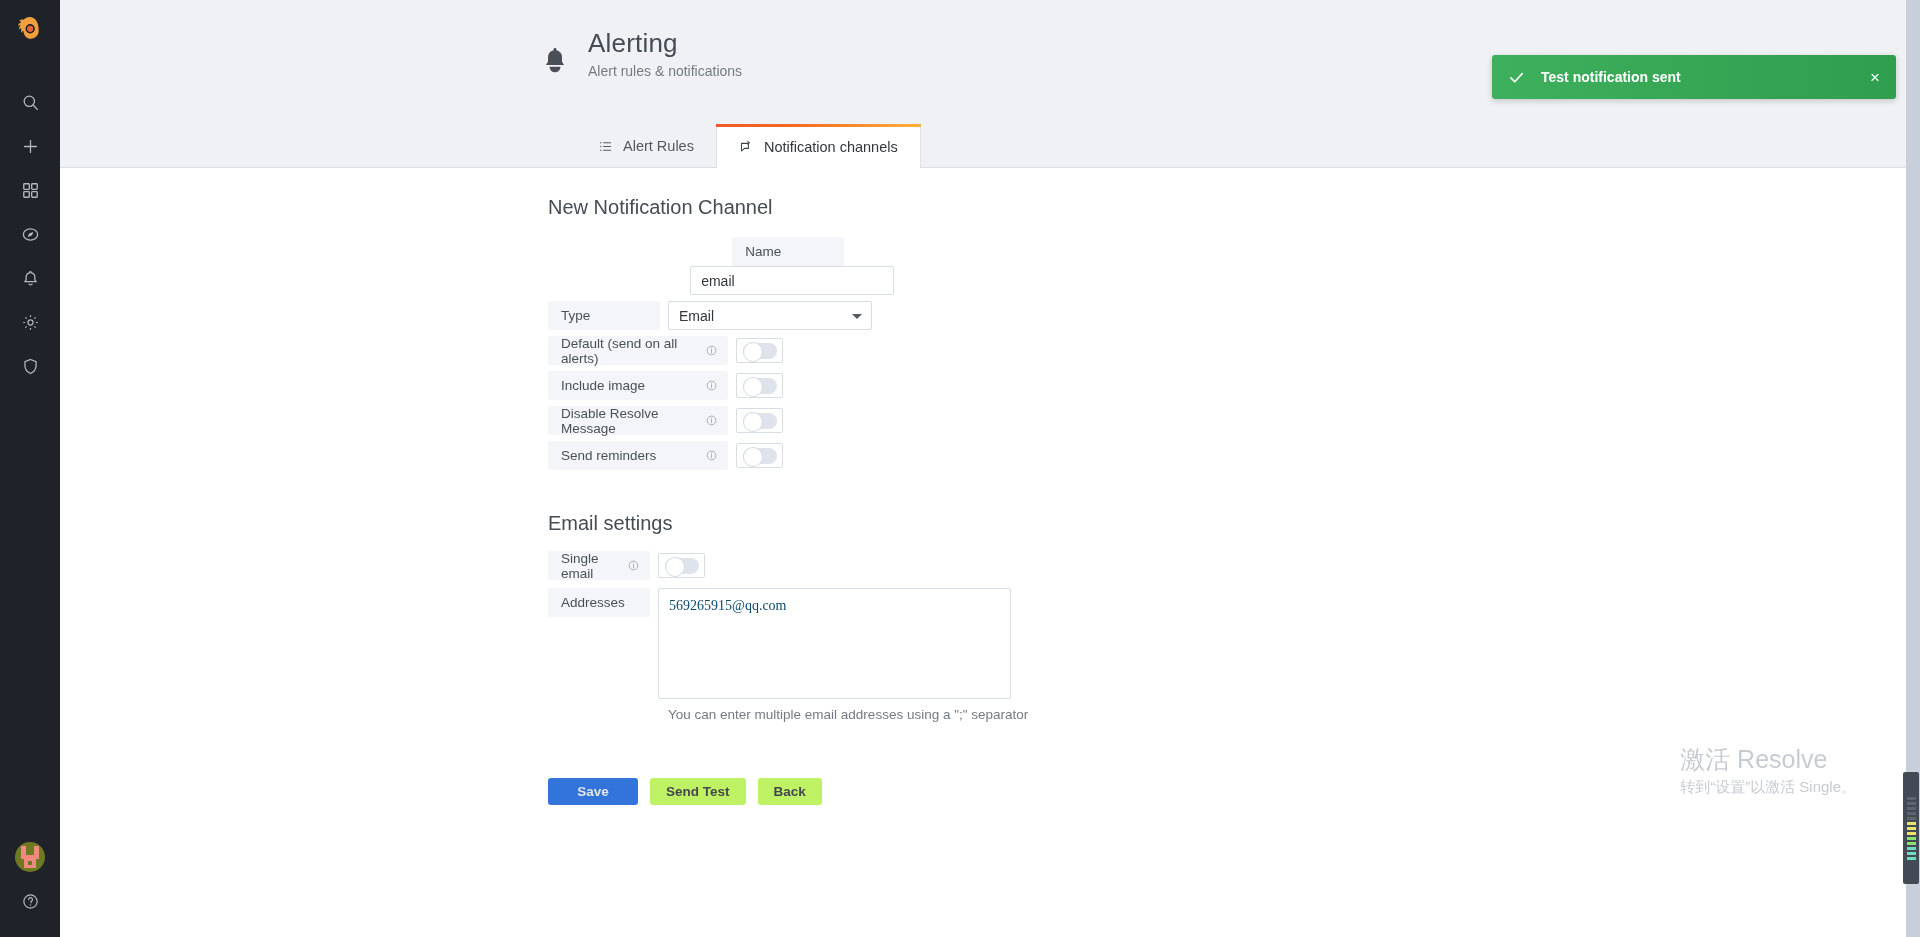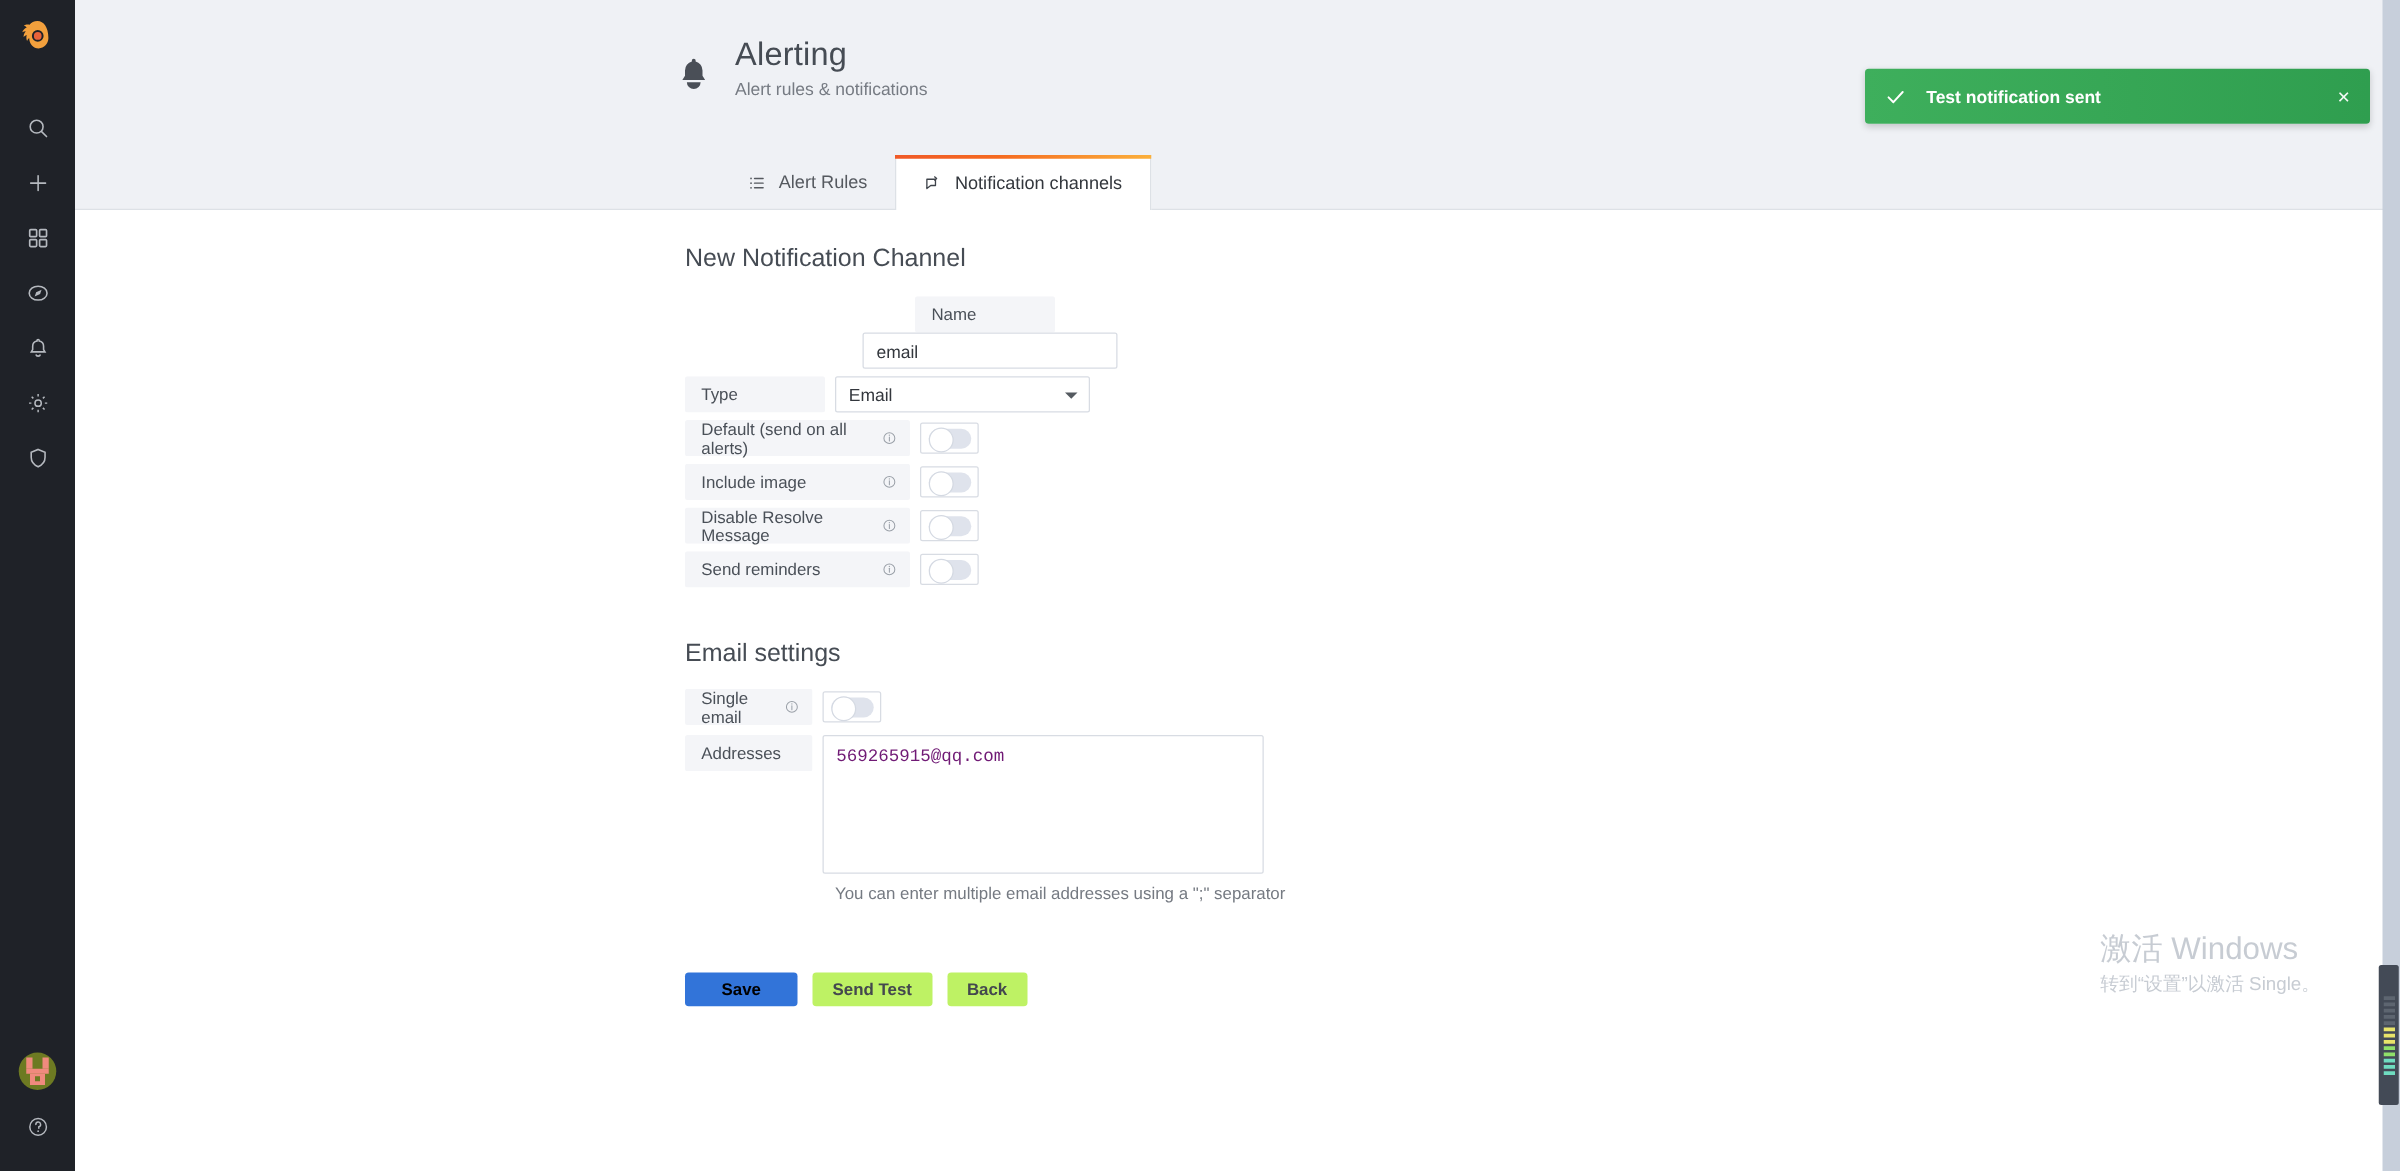--- a/index.html
+++ b/index.html
@@ -163,42 +163,42 @@
   .switch::after {
     content: ""; position: absolute; left: 0px; top: -1px;
     width: 18px; height: 18px; border-radius: 50%;
     background: #fff; border: 1px solid #d4d9e2;
   }
   .fta {
     margin-left: 8px;
     width: 353px; height: 111px;
     border: 1px solid #d8dce3; border-radius: 2px;
     background: #fff;
-    font-size: 14px; color: #701a75;
+    font-size: 14px; color: #0c4a6e;
     padding: 8px 10px;
     resize: none; outline: none;
-    font-family: Liberation Mono, monospace;
+    font-family: Liberation Serif, serif;
     line-height: 18px;
   }
   .hint {
     margin-left: 120px; margin-top: 8px;
     font-size: 13.5px; color: #757a82;
   }
   #sec2-title { margin-top: 42px; }
   #actions {
     display: flex; gap: 12px; margin-top: 56px;
   }
   .btn {
     height: 27px; border-radius: 3px; border: none;
     font-size: 13.5px; font-weight: bold;
     display: flex; align-items: center; justify-content: center;
     cursor: pointer;
     font-family: "Liberation Sans", sans-serif;
   }
-  .btn-primary { background: #3274d9; color: #000000; width: 90px; }
+  .btn-primary { background: #3274d9; color: #e5e5e5; width: 90px; }
   .btn-secondary { background: #bef264; color: #44484e; padding: 0 16px; }
 
   
   #toast {
     position: absolute; right: 24px; top: 55px;
     width: 404px; height: 44px;
     background: linear-gradient(90deg, #3eaf5c 0%, #2f9e4f 100%);
     border-radius: 3px;
     box-shadow: 0 2px 6px rgba(0,0,0,.18);
     display: flex; align-items: center;
@@ -483,21 +483,21 @@
       <div id="actions">
         <button class="btn btn-primary">Save</button>
         <button class="btn btn-secondary">Send Test</button>
         <button class="btn btn-secondary">Back</button>
       </div>
 
     </div>
   </div>
 
   <div id="watermark">
-    <div id="wm-title">激活 Windows</div>
+    <div id="wm-title">激活 Resolve</div>
     <div id="wm-sub">转到“设置”以激活 Single。</div>
   </div>
 
 </div>
 
 <div id="toast">
   <span class="check">
     <svg width="17" height="17" viewBox="0 0 24 24" fill="none" stroke="#ffffff" stroke-width="2.2" stroke-linecap="round" stroke-linejoin="round">
       <path d="M4 12.5 9.5 18 20 6.5"></path>
     </svg>

